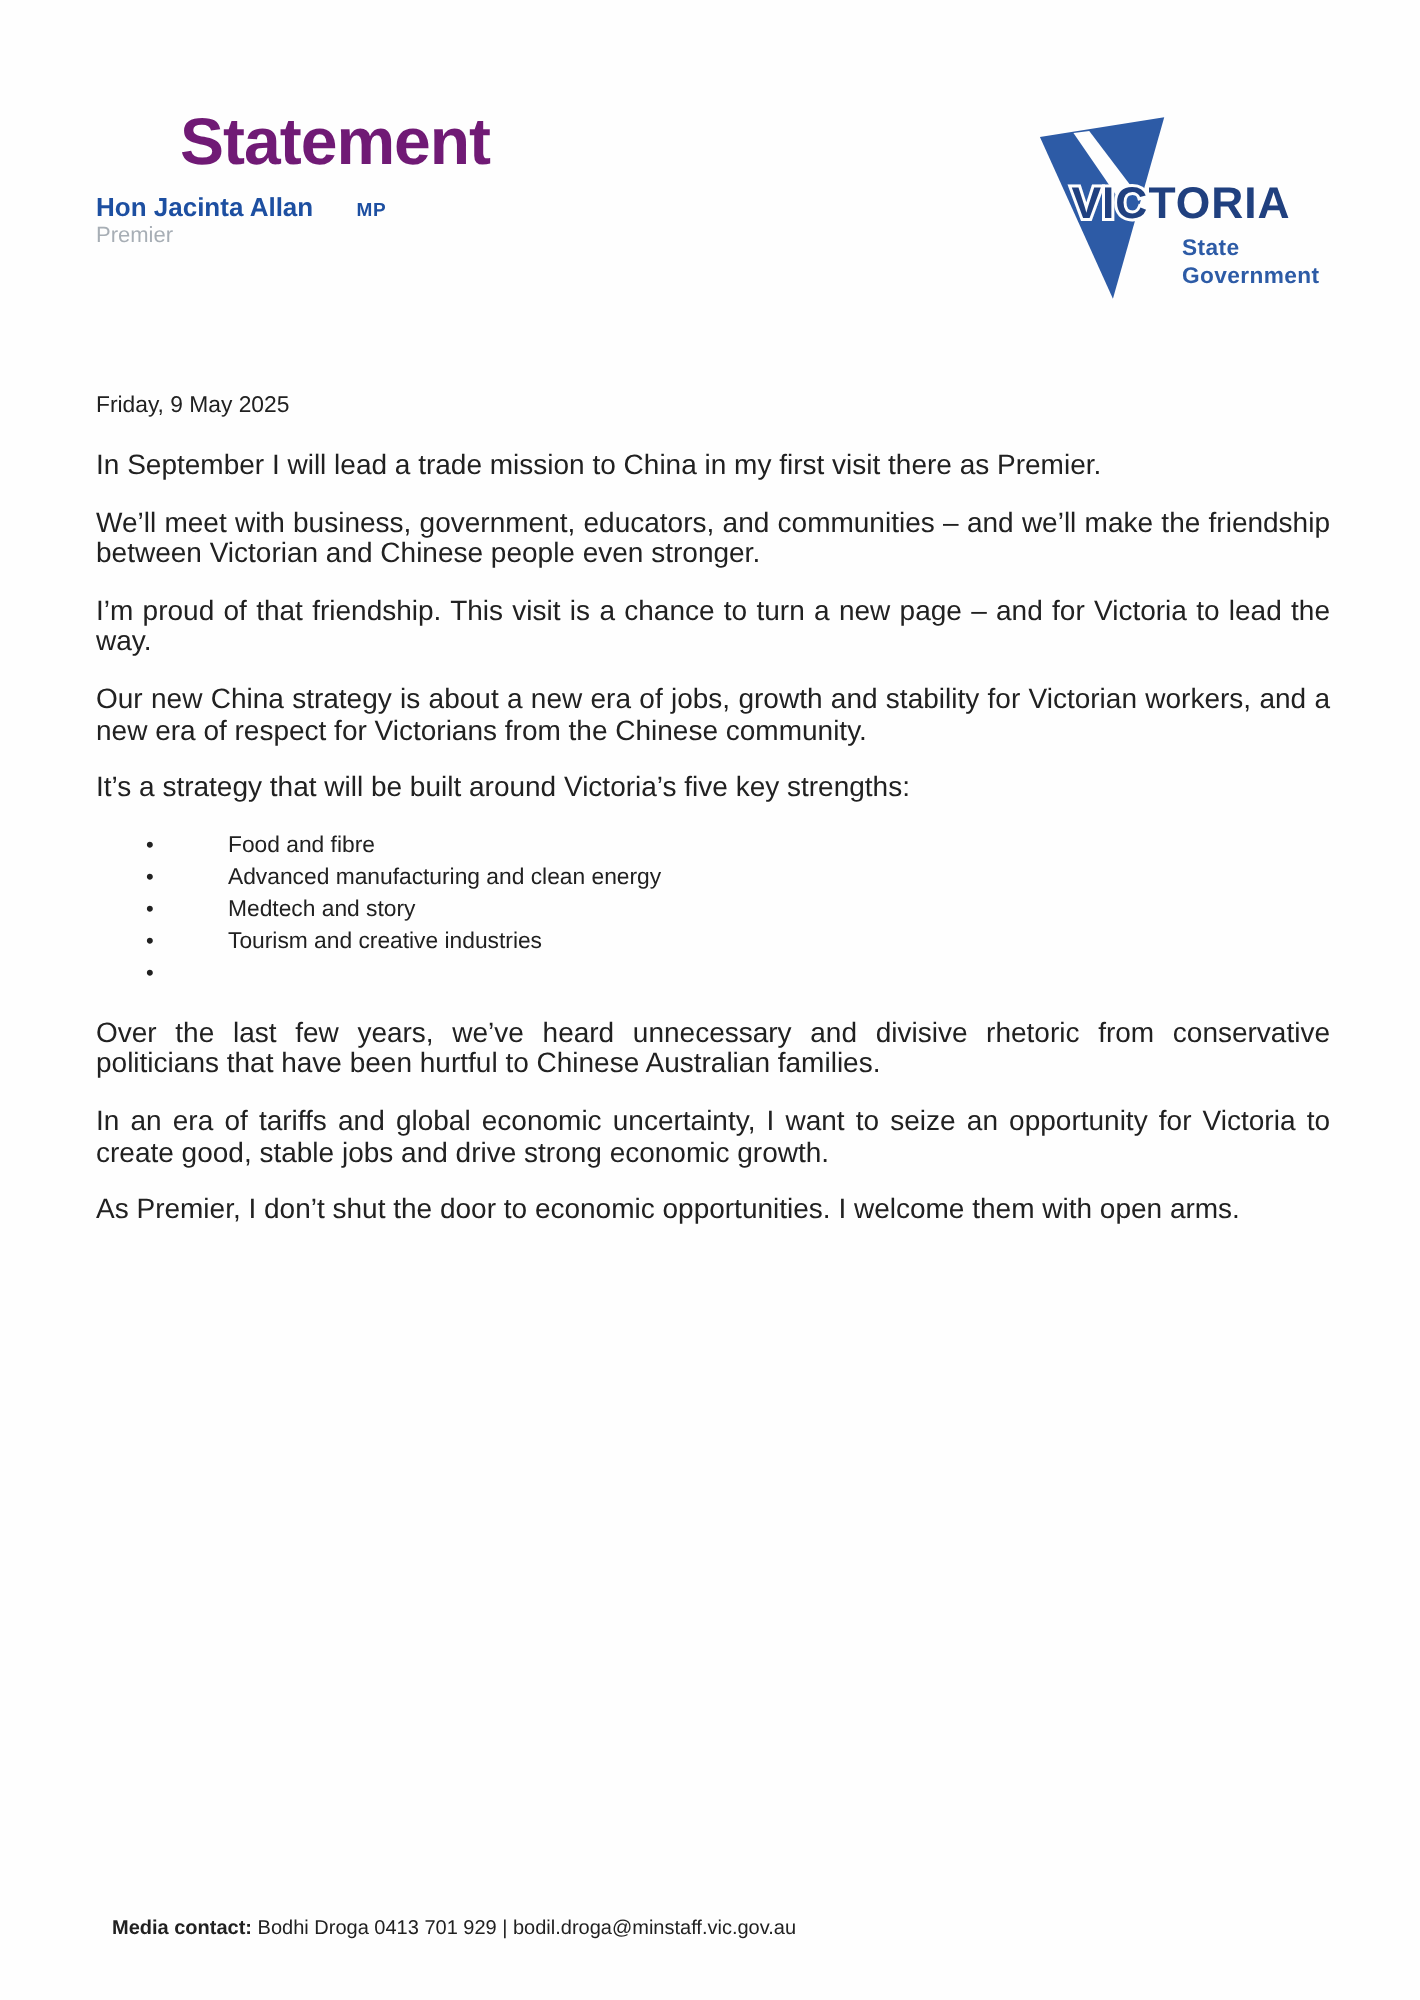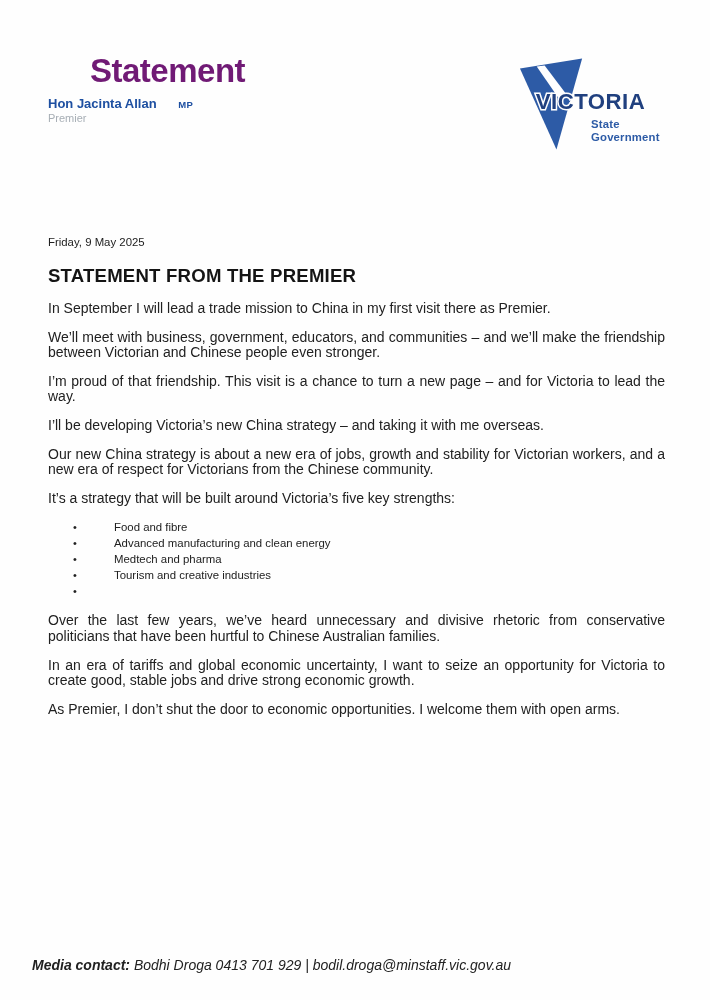--- a/index.html
+++ b/index.html
@@ -76,21 +76,20 @@
     letter-spacing: 0.2px;
     fill: #2d5ba6;
   }
   
   .content {
     position: absolute;
     left: 48px;
     top: 195px;
     width: 617px;
     color: #212121;
-    margin-top: 39px;
   }
   .date-line {
     font-size: 11.4px;
     line-height: 16px;
     margin: 0 0 14px 0;
   }
   .statement-title {
     font-size: 18.6px;
     font-weight: 700;
     letter-spacing: 0.2px;
@@ -116,26 +115,25 @@
     padding-left: 25px;
   }
   .strengths-list .bullet {
     width: 41px;
     flex: 0 0 41px;
     font-size: 11px;
   }
   
   .media-contact {
     position: absolute;
-    left: 32px;
+    left: 56px;
     top: 957px;
-    font-size: 14px;
+    font-size: 10px;
     line-height: 16px;
     color: #212121;
-    font-style: italic;
   }
   .media-contact b { font-weight: 700; }
 </style>
 </head>
 <body>
 
 <div class="page">
 
   <div class="masthead">Statement</div>
   <div class="author">
@@ -147,41 +145,39 @@
   <svg class="logo" viewBox="0 0 150 95" xmlns="http://www.w3.org/2000/svg">
     <polygon points="3,11 66,1 40,93" fill="#2d5ba6"></polygon>
     <polygon points="20,9 28,8 50,37 42,41" fill="#fefefe"></polygon>
     <text class="logo-wordmark" x="19" y="52">VICTORIA</text>
     <text class="logo-sub" x="75" y="71">State</text>
     <text class="logo-sub" x="75" y="85">Government</text>
   </svg>
 
   <div class="content">
     <p class="date-line">Friday, 9 May 2025</p>
-    <h1 class="statement-title">STATEMENT FROM THE PREMIER</h1>
 
     <p class="body-para">In September I will lead a trade mission to China in my first visit there as Premier.</p>
     <p class="body-para">We’ll meet with business, government, educators, and communities – and we’ll make the friendship between Victorian and Chinese people even stronger.</p>
     <p class="body-para">I’m proud of that friendship. This visit is a chance to turn a new page – and for Victoria to lead the way.</p>
-    <p class="body-para">I’ll be developing Victoria’s new China strategy – and taking it with me overseas.</p>
     <p class="body-para">Our new China strategy is about a new era of jobs, growth and stability for Victorian workers, and a new era of respect for Victorians from the Chinese community.</p>
     <p class="body-para">It’s a strategy that will be built around Victoria’s five key strengths:</p>
 
     <ul class="strengths-list">
       <li>
         <span class="bullet">•</span>
         <span>Food and fibre</span>
       </li>
       <li>
         <span class="bullet">•</span>
         <span>Advanced manufacturing and clean energy</span>
       </li>
       <li>
         <span class="bullet">•</span>
-        <span>Medtech and pharma</span>
+        <span>Medtech and story</span>
       </li>
       <li>
         <span class="bullet">•</span>
         <span>Tourism and creative industries</span>
       </li>
       <li>
         <span class="bullet">•</span>
       </li>
     </ul>
 

